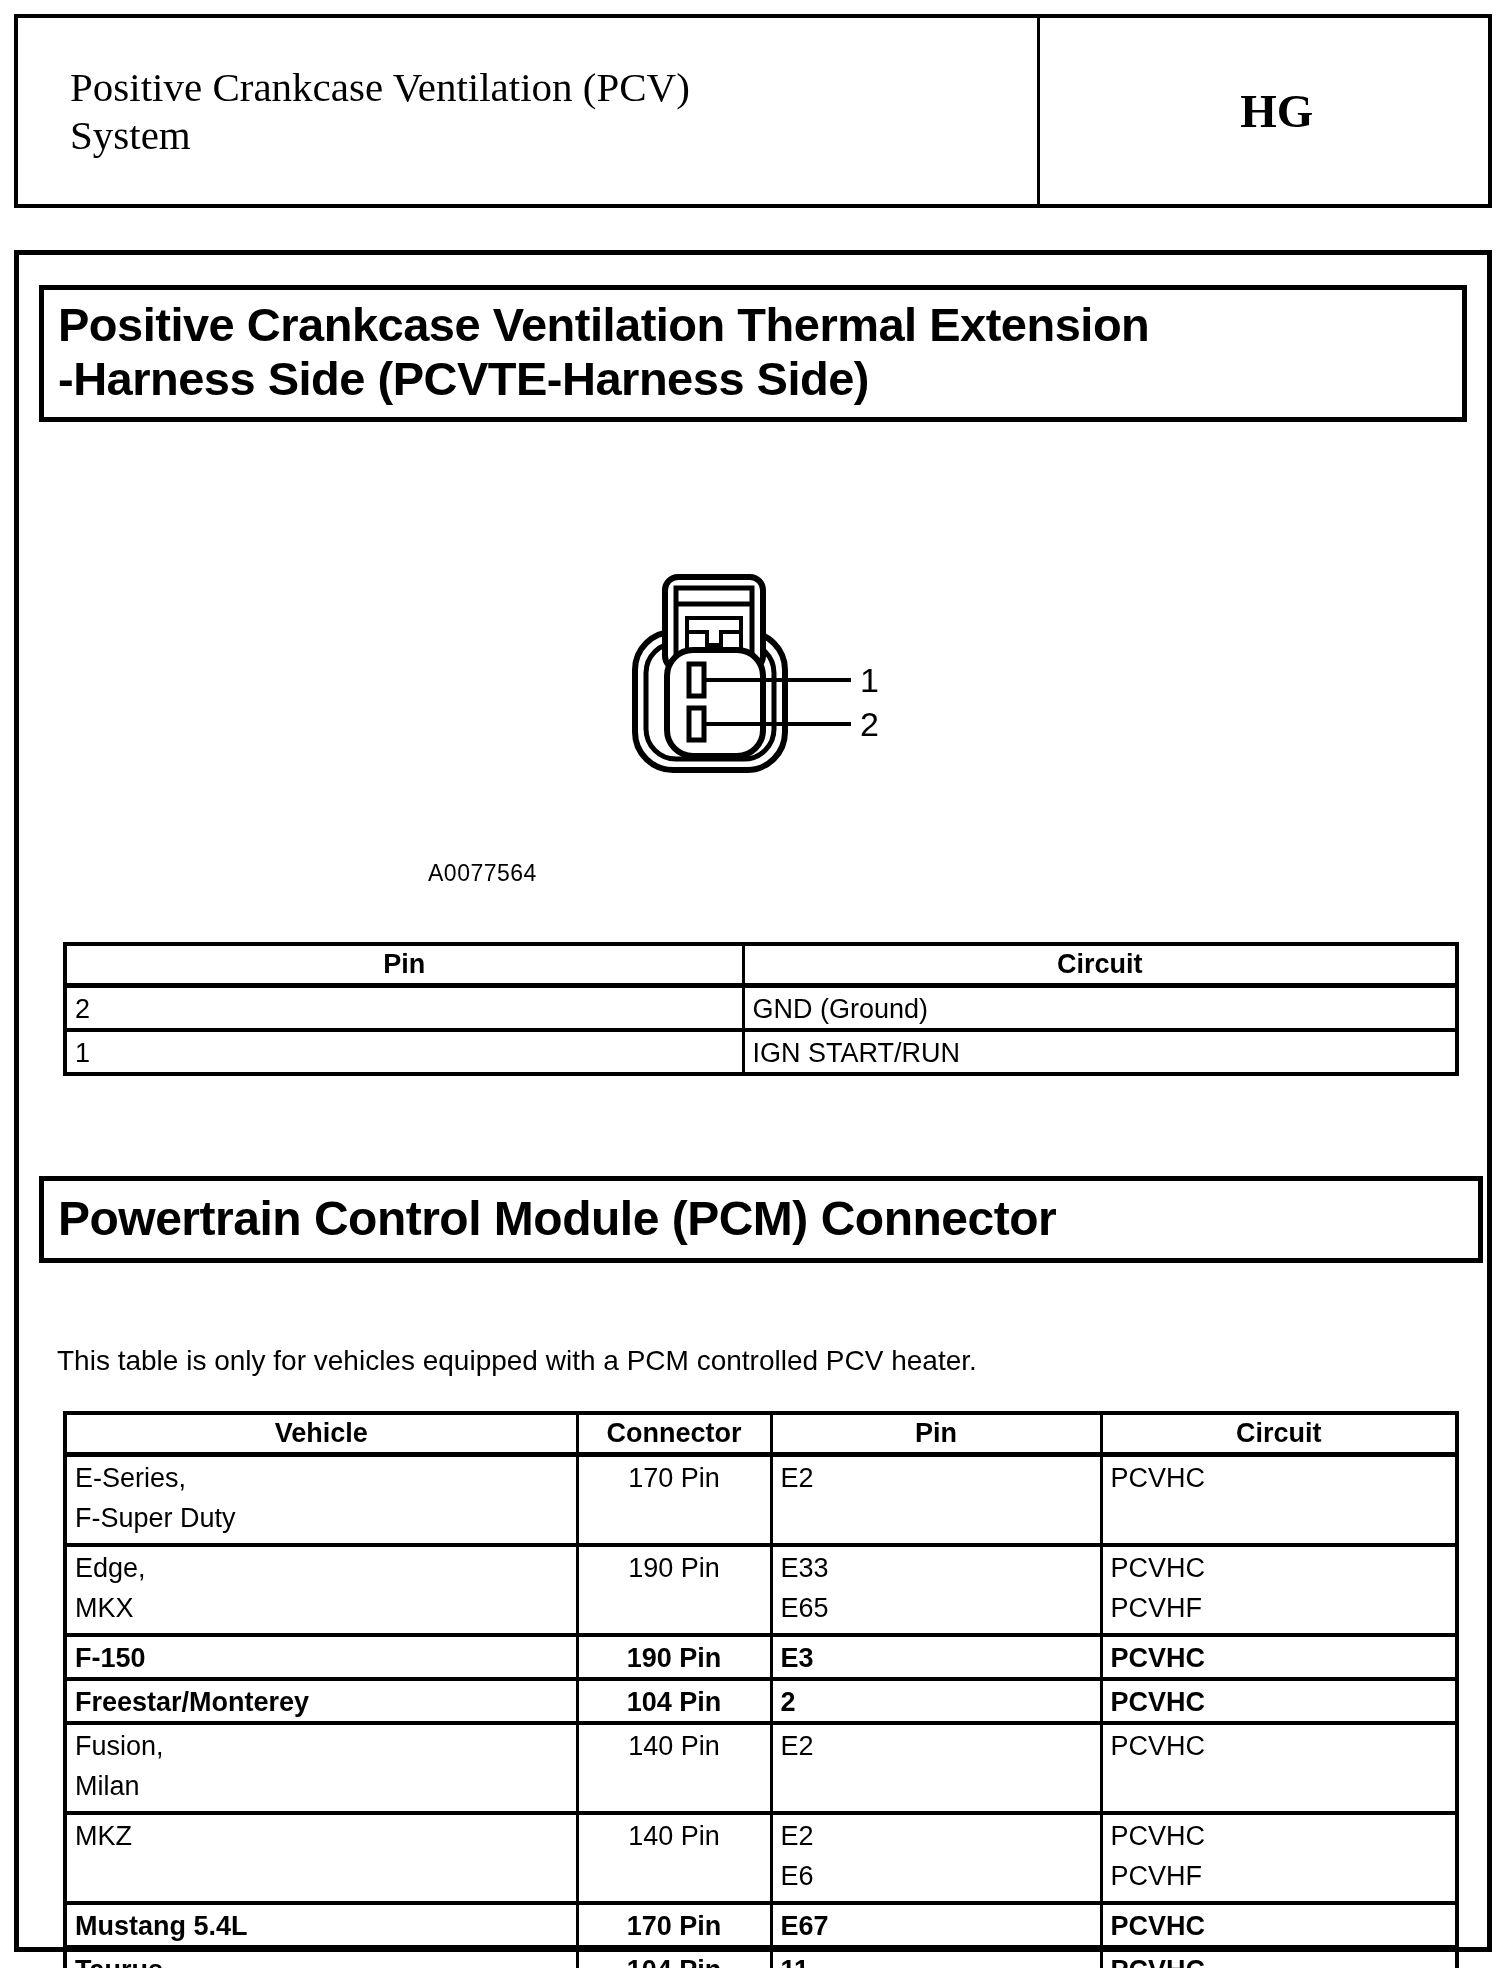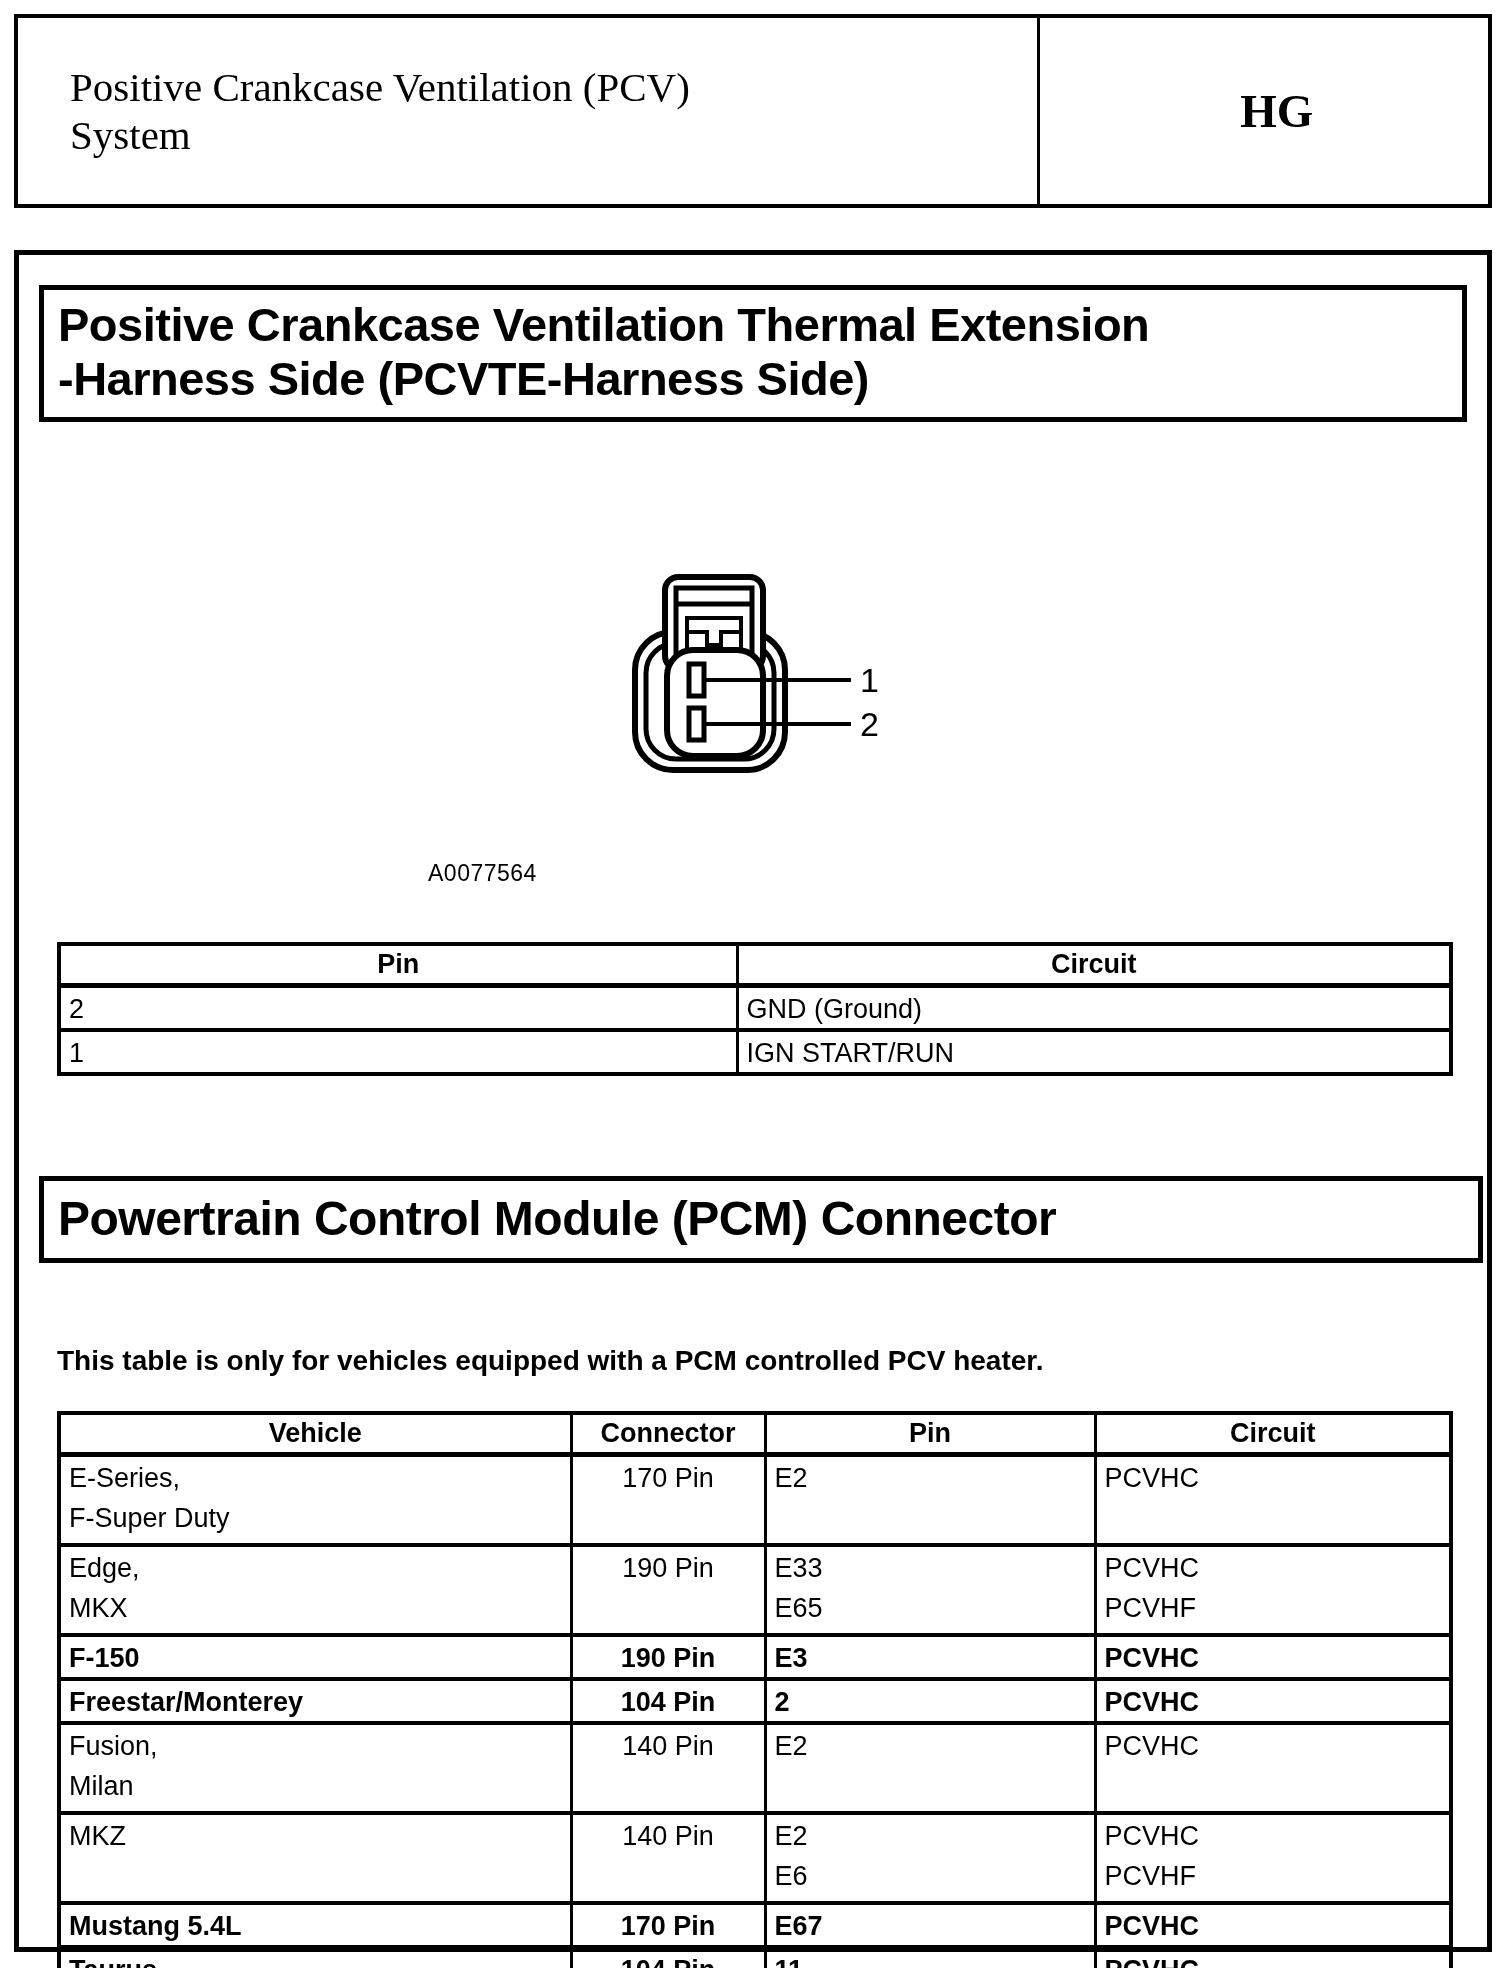--- a/index.html
+++ b/index.html
@@ -66,21 +66,21 @@
   .connector-svg { position:absolute; left:584px; top:152px; }
   .figure-id {
     position:absolute; left:389px; top:438px;
     font-size:23px; letter-spacing:0.5px;
   }
 
   
   table { border-collapse:collapse; table-layout:fixed; }
   .pin-table, .pcm-table {
     width:1392px;
-    margin-left:18px;
+    margin-left:24px;
     border:4px solid #000;
     font-size:27px;
   }
   th {
     font-weight:bold; text-align:center;
     border:3px solid #000;
     border-bottom:5px solid #000;
     padding:3px 6px;
   }
   td {
@@ -105,21 +105,20 @@
     padding:10px 18px 12px 14px;
     font-weight:bold;
     font-size:48px;
     letter-spacing:-0.5px;
     width:1444px;
   }
 
   .note-text {
     margin:82px 0 0 18px;
     font-size:28px;
-    font-weight:bold;
   }
 
   .pcm-table { margin-top:34px; }
 </style>
 </head>
 <body>
 
 <div class="page-header">
   <div class="ph-left">
     <div class="ph-title">Positive Crankcase Ventilation (PCV) System</div>

